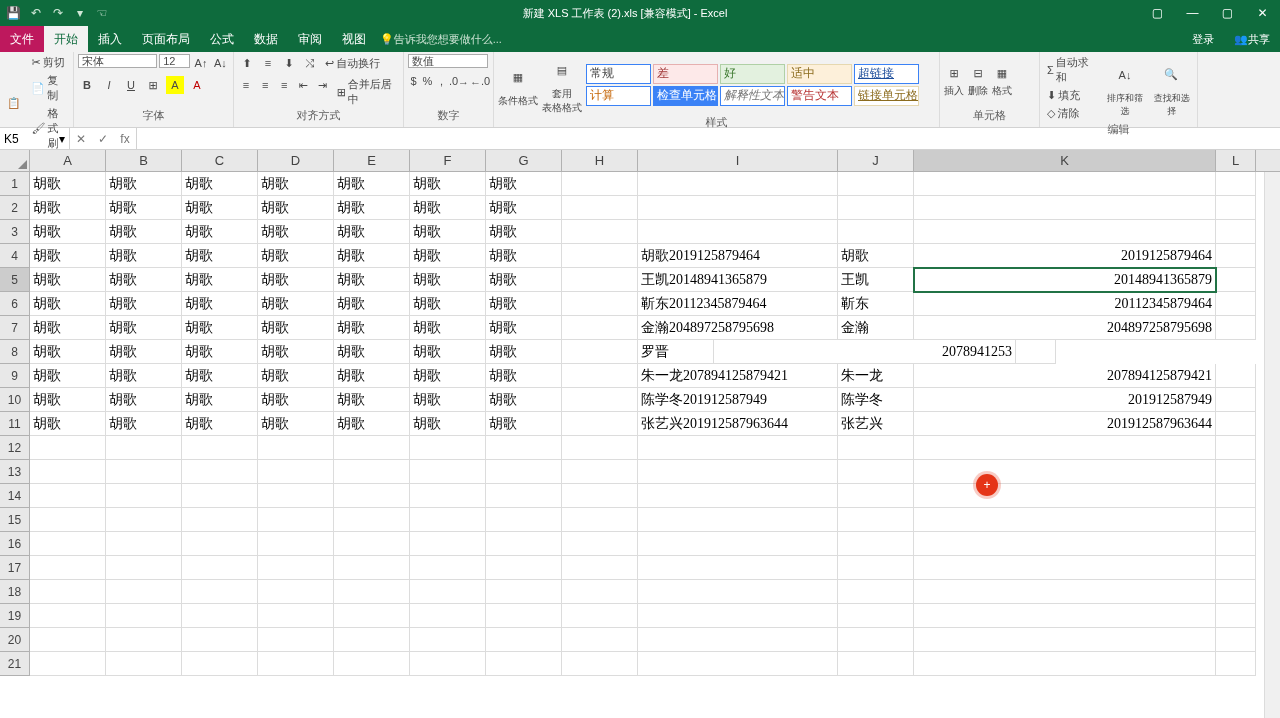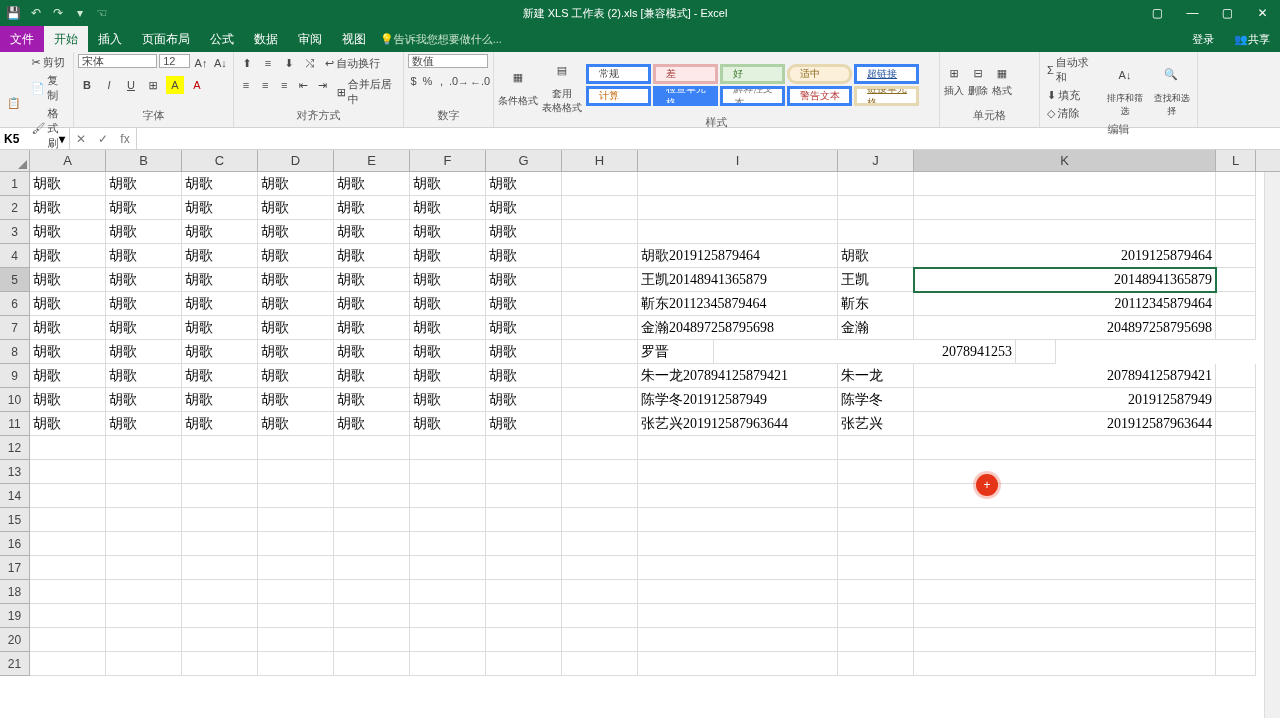--- a/index.html
+++ b/index.html
@@ -23,36 +23,36 @@
 
 
 .ribbon { background: #f2f2f2; height: 76px; border-bottom: 1px solid #d2d2d2; display: flex; font-size: 11px; color: #4a4a4a; }
 .group { border-right: 1px solid #dcdcdc; display: flex; flex-direction: column; padding: 2px 4px; }
 .group-body { flex: 1; display: flex; align-items: center; gap: 4px; }
 .group-label { text-align: center; font-size: 11px; color: #5b5b5b; padding-bottom: 2px; }
 .small-btn { padding: 1px 3px; font-size: 11px; display: flex; align-items: center; gap: 2px; }
 .combo { height: 14px; font-size: 11px; border: 1px solid #ababab; background: #fff; display: flex; align-items: center; padding: 0 3px; }
 .vcol { display: flex; flex-direction: column; gap: 1px; }
 .style-grid { display: grid; grid-template-columns: repeat(5, 65px); gap: 2px; }
-.style-cell { height: 20px; border: 3px solid #3b82f6; background: #fff; font-size: 10px; display:flex; align-items:center; padding-left:10px; overflow:hidden; }
+.style-cell { height: 20px; border: 1px solid #3b82f6; background: #fff; font-size: 12px; display:flex; align-items:center; padding-left:3px; overflow:hidden; }
 .style-bad { background:#fde9e9; color:#a23a3a; border-color:#e6b0b0; }
 .style-good { background:#e3f1df; color:#3f7b32; border-color:#b0d0a6; }
-.style-neutral { background:#fdf0da; color:#8c6c1f; border-color:#e6d8b0;border-radius:9px; }
+.style-neutral { background:#fdf0da; color:#8c6c1f; border-color:#e6d8b0; }
 .style-link { color:#8c6c1f; text-decoration: underline; border-color:#e6d8b0; }
 .style-calc { color:#c46200; }
 .style-check { background:#3b82f6; color:#fff; }
 .style-explain { font-style: italic; color:#777; }
 .style-warn { color:#b83636; }
 .style-hyper { color:#1f4e9b; text-decoration: underline; }
 .icon-box { width:18px; height:18px; display:flex; align-items:center; justify-content:center; }
 .big-icon { width:28px; height:32px; display:flex; align-items:center; justify-content:center; }
 
 
 .fxbar { height: 22px; display: flex; border-bottom: 1px solid #d2d2d2; background: #fff; font-size: 12px; }
-.namebox { width: 70px; border-right: 1px solid #d2d2d2; padding: 0 4px; display:flex; align-items:center; justify-content:space-between;font-weight:bold; }
+.namebox { width: 70px; border-right: 1px solid #d2d2d2; padding: 0 4px; display:flex; align-items:center; justify-content:space-between; }
 .fxbtns { display: flex; border-right: 1px solid #d2d2d2; }
 .fxbtn { width: 22px; display:flex; align-items:center; justify-content:center; color:#777; }
 .fxinput { flex:1; padding: 0 6px; display:flex; align-items:center; }
 
 
 .grid-wrap { position: relative; height: 572px; overflow:hidden; background:#fff; }
 .colheaders { display:flex; height: 22px; background:#e8e8e8; border-bottom:1px solid #b1b1b1; font-size:13px; }
 .selectall { width: 30px; border-right:1px solid #b1b1b1; background:#e8e8e8; position:relative; }
 .selectall::after { content:""; position:absolute; right:2px; bottom:2px; border-style:solid; border-width:0 0 9px 9px; border-color: transparent transparent #888 transparent; }
 .colh { border-right:1px solid #b1b1b1; text-align:center; line-height:22px; color:#444; }
@@ -94,21 +94,21 @@
   <div class="titlebar-center">新建 XLS 工作表 (2).xls [兼容模式] - Excel</div>
   <div class="titlebar-right">
     <div class="win-btn">▢</div>
     <div class="win-btn">—</div>
     <div class="win-btn">▢</div>
     <div class="win-btn">✕</div>
   </div>
 </div>
 
 <div class="menubar">
-  <div class="tab" style="background:#a21caf">文件</div>
+  <div class="tab" style="background:#be185d">文件</div>
   <div class="tab active">开始</div>
   <div class="tab">插入</div>
   <div class="tab">页面布局</div>
   <div class="tab">公式</div>
   <div class="tab">数据</div>
   <div class="tab">审阅</div>
   <div class="tab">视图</div>
   <div class="hint">💡 <span>告诉我您想要做什么...</span></div>
   <div class="spacer"></div>
   <div class="right-tab">登录</div>

